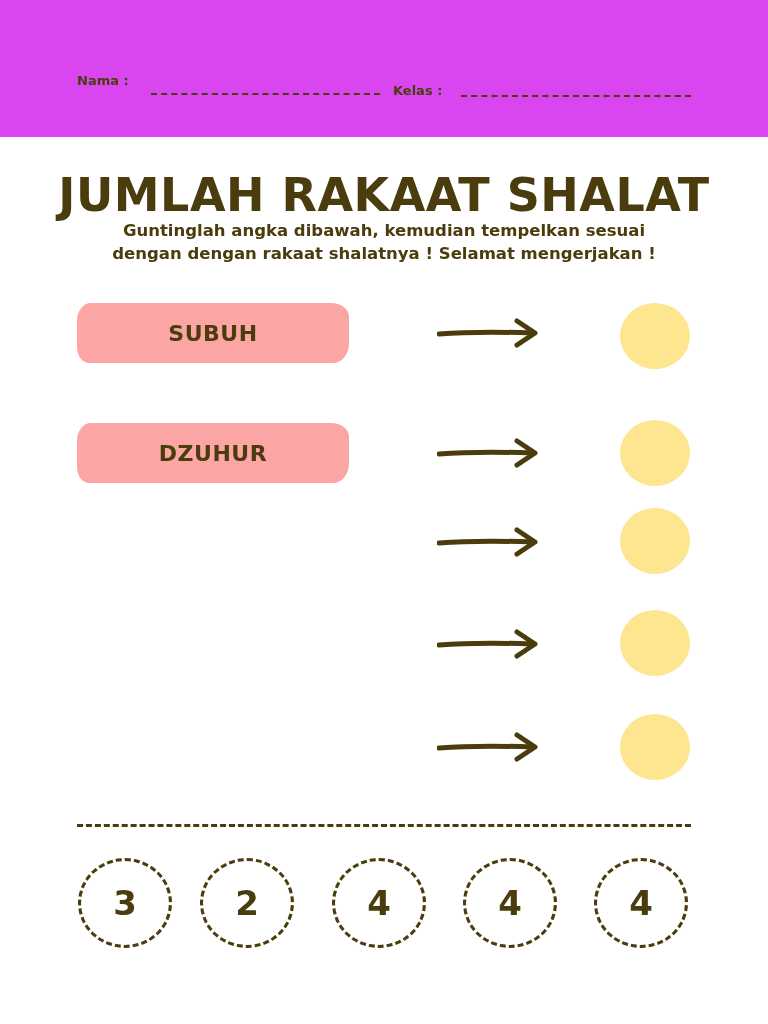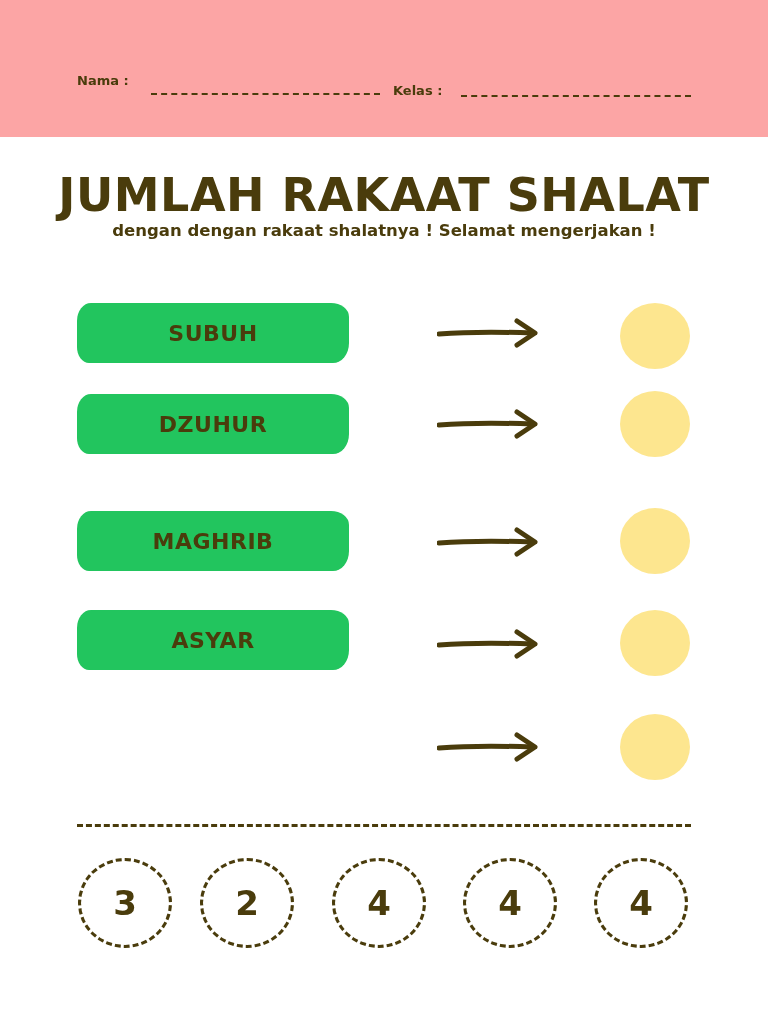--- a/index.html
+++ b/index.html
@@ -4,41 +4,41 @@
   <style>
     html, body { margin: 0; padding: 0; }
     body {
       width: 768px; height: 1024px; position: relative; overflow: hidden;
       background: #ffffff;
       font-family: "DejaVu Sans", sans-serif;
       color: #4a3c0c;
     }
     .header {
       position: absolute; left: 0; top: 0; width: 768px; height: 137px;
-      background: #fca5a5;
+      background: #d946ef;
     }
     .field-label {
       position: absolute; font-weight: bold; font-size: 13px; color: #4a3c0c;
       font-family: "DejaVu Sans", sans-serif;
     }
     .field-line {
       position: absolute; height: 0; border-top: 2px dashed #4a3c0c;
     }
     .title {
       position: absolute; left: 0; top: 168px; width: 768px; text-align: center;
       font-size: 46px; font-weight: bold; color: #4a3c0c; letter-spacing: 0.5px;
     }
     .subtitle {
       position: absolute; left: 0; top: 219px; width: 768px; text-align: center;
       font-size: 16.5px; font-weight: bold; line-height: 23px; color: #4a3c0c;
     }
     .row { position: absolute; left: 0; width: 768px; height: 66px; }
     .pill {
       position: absolute; left: 77px; top: 0; width: 272px; height: 60px;
-      background: #22c55e;
+      background: #fca5a5;
       border-radius: 14px 18px 16px 12px / 18px 14px 20px 16px;
       display: flex; align-items: center; justify-content: center;
       font-weight: bold; font-size: 22px; color: #4a3c0c; letter-spacing: 0.5px;
     }
     .arrow { position: absolute; left: 437px; top: 14px; width: 102px; height: 32px; }
     .target {
       position: absolute; left: 620px; top: 0; width: 70px; height: 66px;
       border-radius: 50%; background: #fde68f;
     }
     .cut-line {
@@ -59,52 +59,51 @@
 <div class="header">
   <span class="field-label" style="left:77px; top:73px;">Nama :</span>
   <div class="field-line" style="left:151px; top:93px; width:229px;"></div>
   <span class="field-label" style="left:393px; top:83px;">Kelas :</span>
   <div class="field-line" style="left:461px; top:95px; width:230px;"></div>
 </div>
 
 <div class="title">JUMLAH RAKAAT SHALAT</div>
 
 <div class="subtitle">
+  <div>Guntinglah angka dibawah, kemudian tempelkan sesuai</div>
   <div>dengan dengan rakaat shalatnya ! Selamat mengerjakan !</div>
 </div>
 
 <div class="row" style="top:303px;">
   <div class="pill">SUBUH</div>
   <svg class="arrow" viewBox="0 0 102 32">
     <path d="M2 17 Q40 14 96 16" stroke="#4a3c0c" stroke-width="5" fill="none" stroke-linecap="round"></path>
     <path d="M80 4 L98 16 L80 28" stroke="#4a3c0c" stroke-width="5" fill="none" stroke-linecap="round" stroke-linejoin="round"></path>
   </svg>
   <div class="target"></div>
 </div>
 
-<div class="row" style="top:391px;">
+<div class="row" style="top:420px;">
   <div class="pill" style="top:3px;">DZUHUR</div>
   <svg class="arrow" style="top:17px;" viewBox="0 0 102 32">
     <path d="M2 17 Q40 14 96 16" stroke="#4a3c0c" stroke-width="5" fill="none" stroke-linecap="round"></path>
     <path d="M80 4 L98 16 L80 28" stroke="#4a3c0c" stroke-width="5" fill="none" stroke-linecap="round" stroke-linejoin="round"></path>
   </svg>
   <div class="target"></div>
 </div>
 
 <div class="row" style="top:508px;">
-  <div class="pill" style="top:3px;">MAGHRIB</div>
   <svg class="arrow" style="top:18px;" viewBox="0 0 102 32">
     <path d="M2 17 Q40 14 96 16" stroke="#4a3c0c" stroke-width="5" fill="none" stroke-linecap="round"></path>
     <path d="M80 4 L98 16 L80 28" stroke="#4a3c0c" stroke-width="5" fill="none" stroke-linecap="round" stroke-linejoin="round"></path>
   </svg>
   <div class="target"></div>
 </div>
 
 <div class="row" style="top:610px;">
-  <div class="pill" style="top:0px;">ASYAR</div>
   <svg class="arrow" style="top:18px;" viewBox="0 0 102 32">
     <path d="M2 17 Q40 14 96 16" stroke="#4a3c0c" stroke-width="5" fill="none" stroke-linecap="round"></path>
     <path d="M80 4 L98 16 L80 28" stroke="#4a3c0c" stroke-width="5" fill="none" stroke-linecap="round" stroke-linejoin="round"></path>
   </svg>
   <div class="target"></div>
 </div>
 
 <div class="row" style="top:714px;">
   <svg class="arrow" style="top:17px;" viewBox="0 0 102 32">
     <path d="M2 17 Q40 14 96 16" stroke="#4a3c0c" stroke-width="5" fill="none" stroke-linecap="round"></path>

